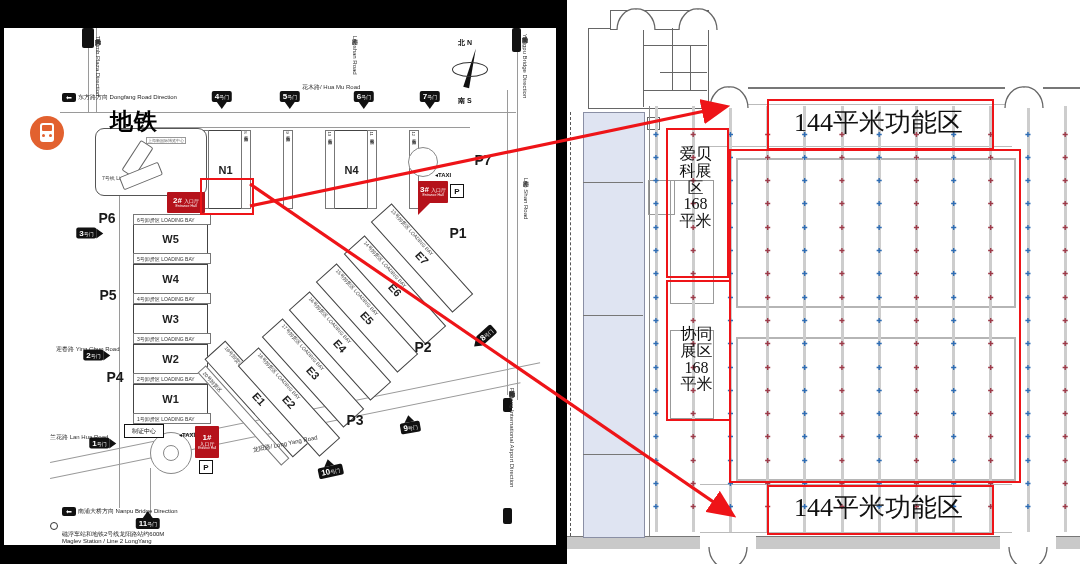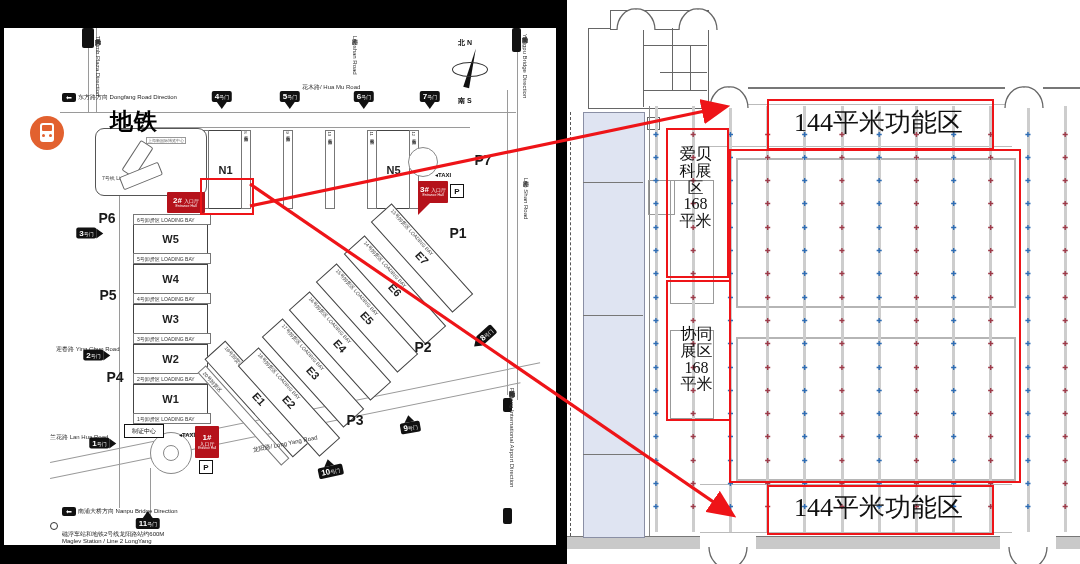--- a/index.html
+++ b/index.html
@@ -126,21 +126,21 @@
     <div class="roadlabel abs vert" style="left: 93px; top: 34px; z-index: 5;">大拇指广场方向 Thumb Plaza Direction</div>
     <div class="roadlabel abs" style="left: 302px; top: 83px; z-index: 5;">花木路/ Hua Mu Road</div>
     <div class="roadlabel abs vert" style="left: 350px; top: 34px; z-index: 5;">罗山路 Luoshan Road</div>
     <div class="roadlabel abs vert" style="left: 520px; top: 32px; z-index: 5;">杨浦大桥方向 Yangpu Bridge Direction</div>
     <div class="roadlabel abs vert" style="left: 521px; top: 176px; z-index: 5;">罗山路 Luo Shan Road</div>
     <div class="roadlabel abs vert" style="left: 507px; top: 386px; z-index: 5;">浦东国际机场方向 Pudong International Airport Direction</div>
     <div class="roadlabel abs" style="left: 56px; top: 345px; z-index: 5;">迎春路 Ying Chun Road</div>
     <div class="roadlabel abs" style="left: 50px; top: 433px; z-index: 5;">兰花路 Lan Hua Road</div>
     <div class="roadlabel abs" style="left: 252px; top: 446px; z-index: 5; transform: rotate(-11deg);">龙阳路/ Long Yang Road</div>
     <div class="hall abs" style="left: 208px; top: 130px; width: 33px; height: 77px;">N1</div>
-    <div class="hall abs" style="left: 376px; top: 130px; width: 33px; height: 77px;">N5</div>
+    <div class="hall abs" style="left: 334px; top: 130px; width: 33px; height: 77px;">N4</div>
     <div class="bayv abs" style="left: 199px; top: 130px; width: 8px; height: 77px;">
       <span>7号卸货区</span>
     </div>
     <div class="bayv abs" style="left: 241px; top: 130px; width: 8px; height: 77px;">
       <span>8号卸货区</span>
     </div>
     <div class="bayv abs" style="left: 283px; top: 130px; width: 8px; height: 77px;">
       <span>9号卸货区</span>
     </div>
     <div class="bayv abs" style="left: 325px; top: 130px; width: 8px; height: 77px;">

